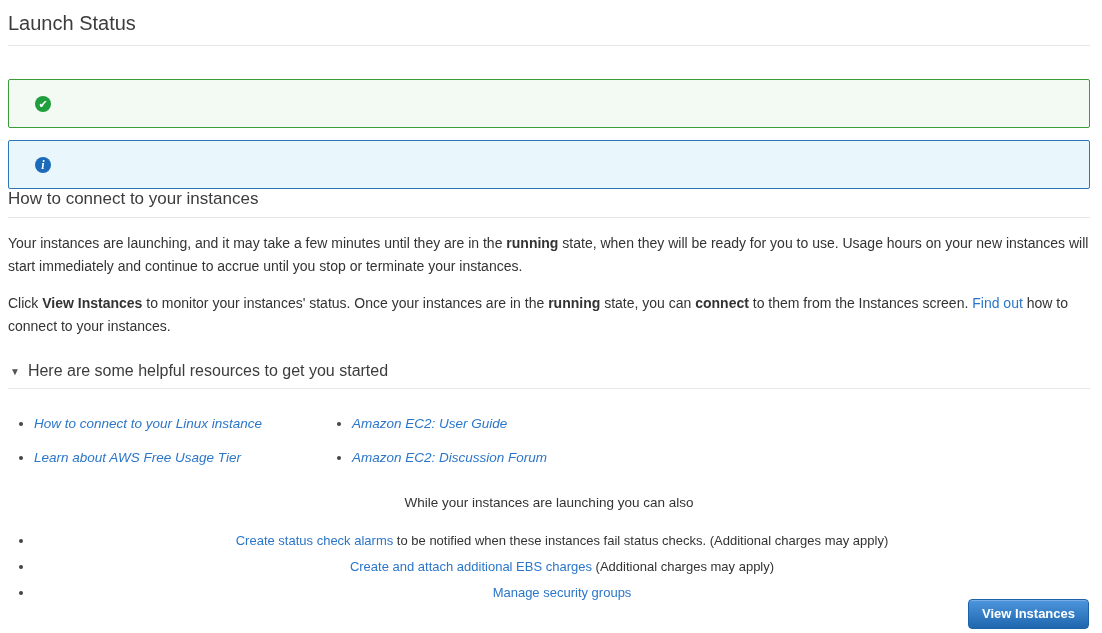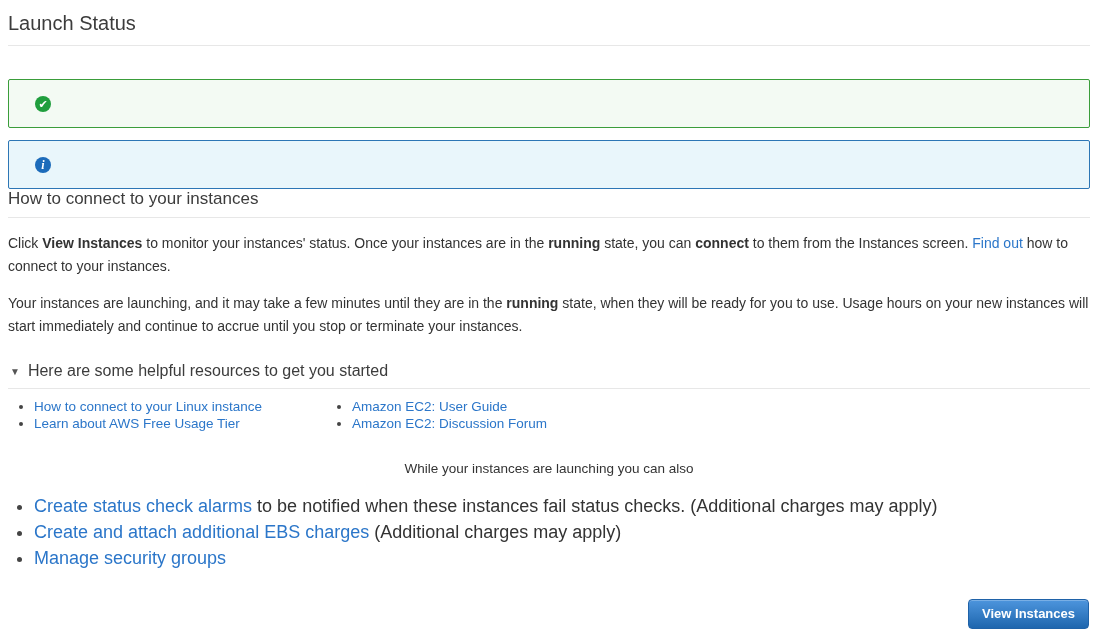--- a/index.html
+++ b/index.html
@@ -77,25 +77,25 @@
     cursor: pointer;
   }
   .caret { font-size: 10px; color: #555; margin: 0 8px 0 2px; }
 
   p.body-text { font-size: 14px; line-height: 23px; margin-top: 14px; color: #333; }
   p.body-text b { color: #333; }
 
   
   .resource-cols { display: flex; margin-top: 8px; }
   ul.link-list { list-style: disc; margin: 0; padding-left: 26px; font-size: 13.5px; }
-  ul.link-list li { margin-top: 3px; line-height: 14px; color: #444; }
+  ul.link-list li { margin-top: 20px; line-height: 14px; color: #444; font-style: italic; }
   .col-1 { width: 318px; }
 
   .intro-text { font-size: 13.5px; margin-top: 30px; color: #333; text-align: center; }
-  ul.action-list { list-style: disc; margin-top: 23px; padding-left: 26px; font-size: 18px; }
+  ul.action-list { list-style: disc; margin-top: 23px; padding-left: 26px; font-size: 13px; text-align: center; }
   ul.action-list li { margin-top: 11px; line-height: 15px; color: #444; }
   ul.action-list .after-text { color: #333; }
 
   
   .btn-primary {
     position: absolute;
     right: 13px;
     top: 599px;
     background: linear-gradient(#4d95dd, #1e66ae);
     border: 1px solid #1f62a8;
@@ -119,23 +119,23 @@
   <div class="banner banner-success">
     <span class="badge-icon badge-success">✔</span>
   </div>
 
   <div class="banner banner-info">
     <span class="badge-icon badge-info">i</span>
   </div>
 
   <h2 class="section-heading">How to connect to your instances</h2>
 
+  <p class="body-text"><span>Your instances are launching, and it may take a few minutes until they are in the </span><b>running</b><span> state, when they will be ready for you to use. Usage hours on your new instances will start immediately and continue to accrue until you stop or terminate your instances.</span></p>
+
   <p class="body-text"><span>Click </span><b>View Instances</b><span> to monitor your instances' status. Once your instances are in the </span><b>running</b><span> state, you can </span><b>connect</b><span> to them from the Instances screen. </span><a class="lnk">Find out</a><span> how to connect to your instances.</span></p>
-
-  <p class="body-text"><span>Your instances are launching, and it may take a few minutes until they are in the </span><b>running</b><span> state, when they will be ready for you to use. Usage hours on your new instances will start immediately and continue to accrue until you stop or terminate your instances.</span></p>
 
   <h3 class="sub-heading">
       <span class="caret">▼</span>
       <span>Here are some helpful resources to get you started</span>
     </h3>
 
   <div class="resource-cols">
     <ul class="link-list col-1">
       <li><a class="lnk">How to connect to your Linux instance</a></li>
       <li><a class="lnk">Learn about AWS Free Usage Tier</a></li>

